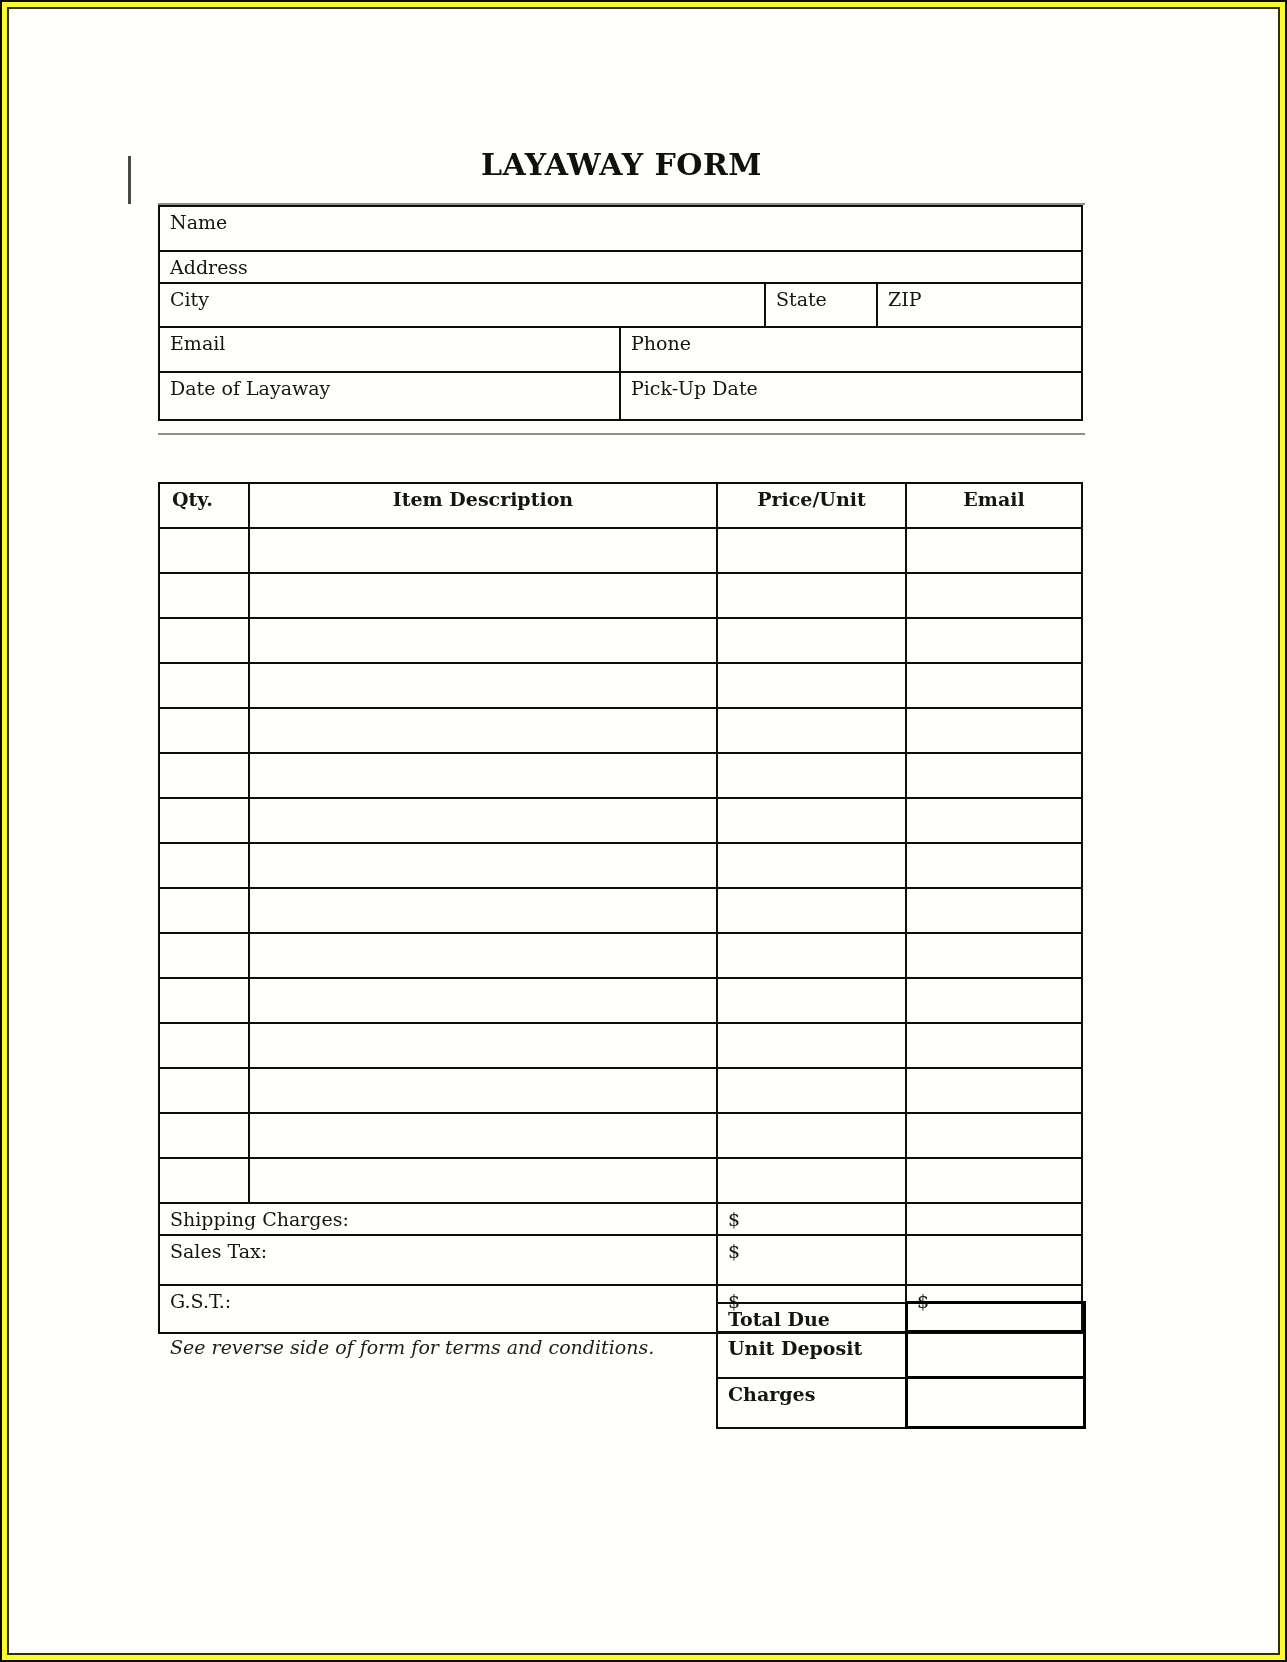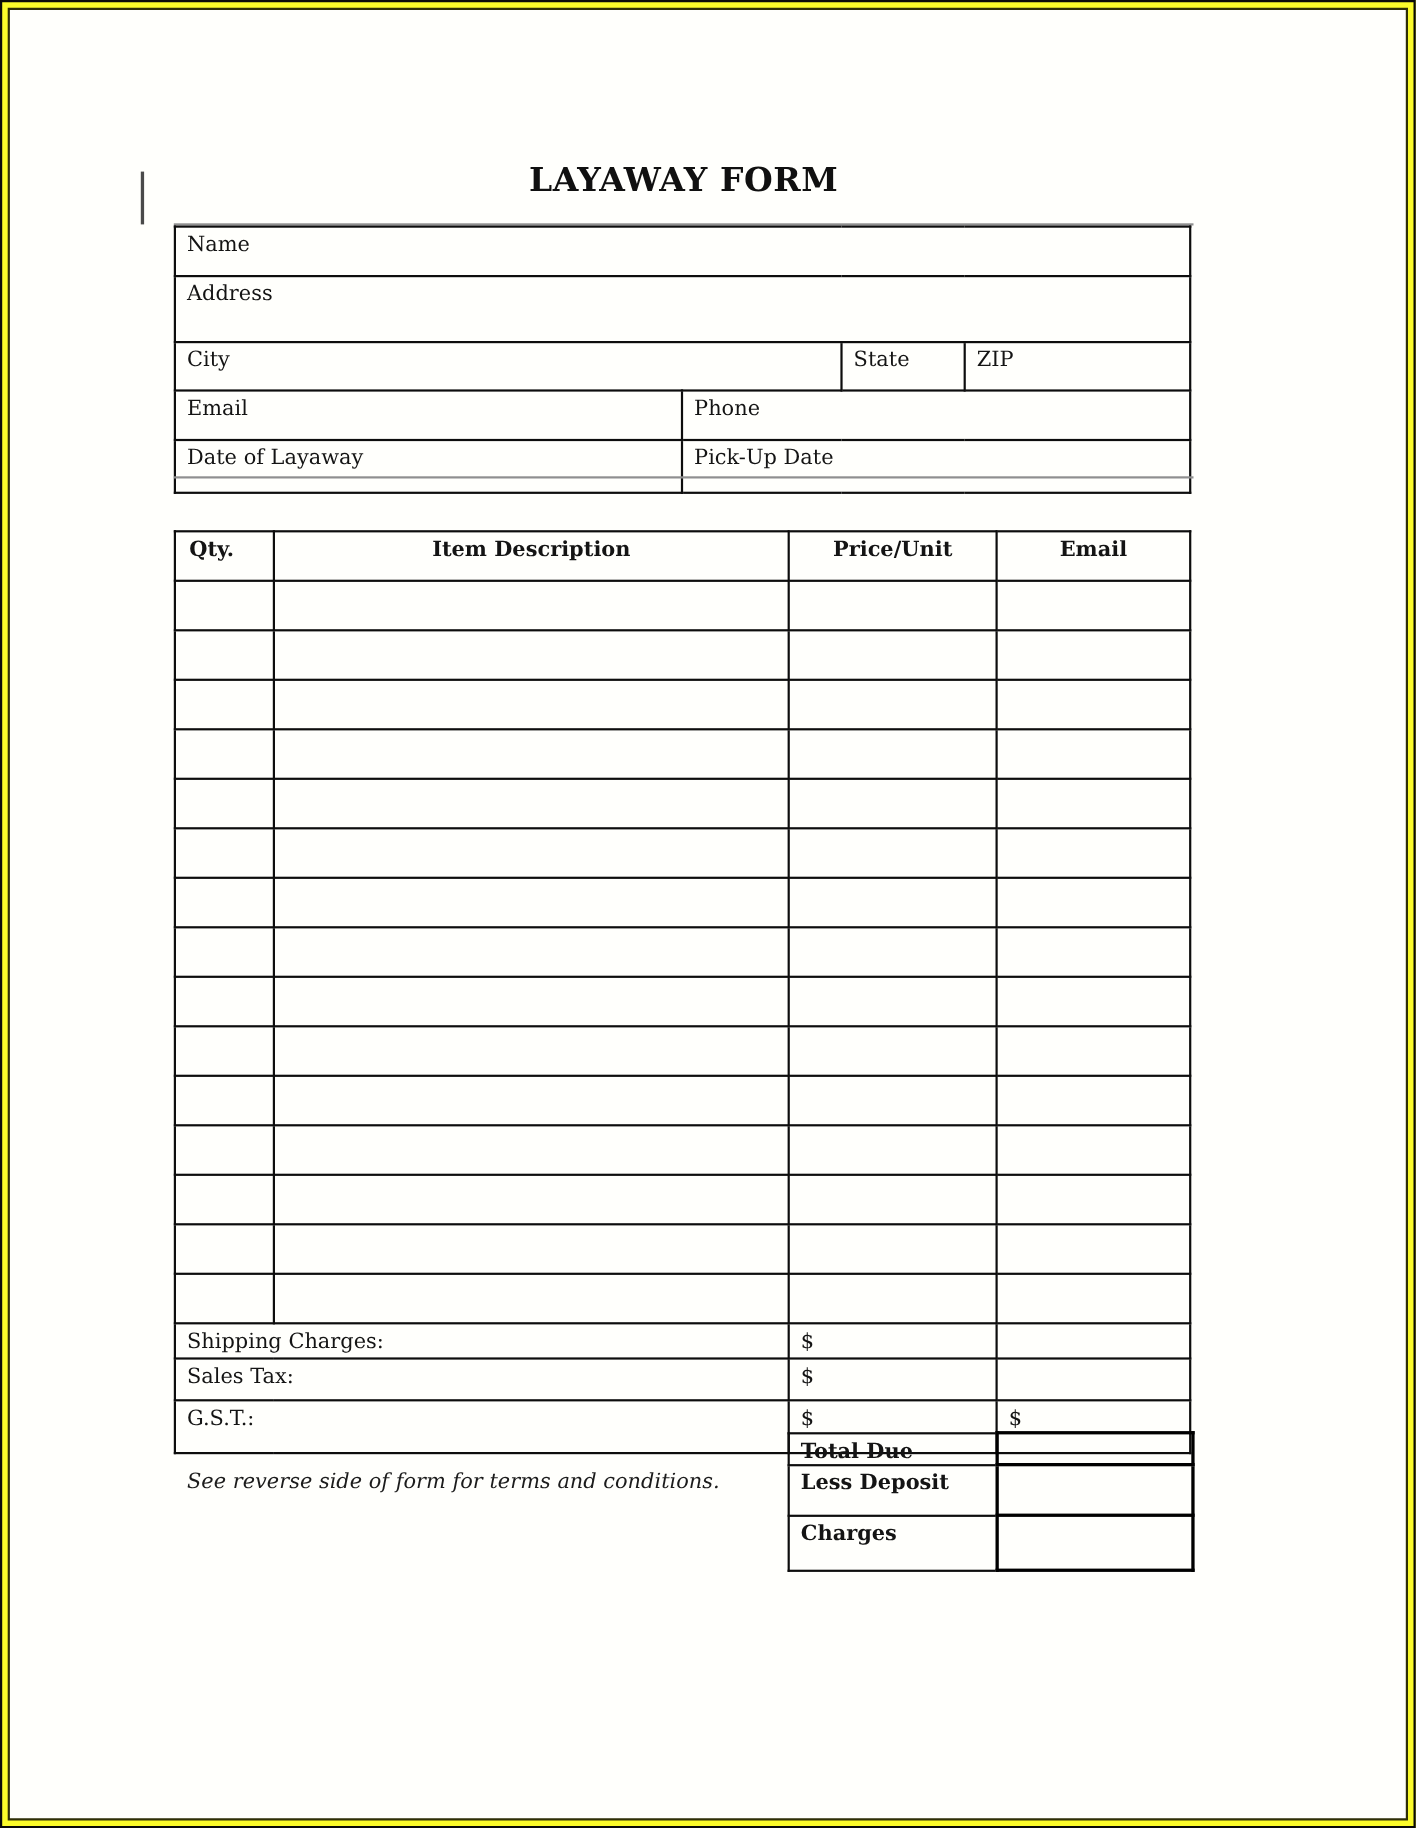--- a/index.html
+++ b/index.html
@@ -58,21 +58,21 @@
   <colgroup>
       <col style="width:461px">
       <col style="width:145px">
       <col style="width:112px">
       <col style="width:205px">
     </colgroup>
   <tbody>
       <tr style="height:45px">
     <td colspan="4">Name</td>
   </tr>
-  <tr style="height:60px">
+  <tr style="height:32px">
     <td colspan="4">Address</td>
   </tr>
   <tr style="height:44px">
     <td colspan="2">City</td>
     <td>State</td>
     <td>ZIP</td>
   </tr>
   <tr style="height:45px">
     <td>Email</td>
     <td colspan="3">Phone</td>
@@ -191,21 +191,21 @@
         <td></td>
         <td></td>
       </tr>
     </tbody>
   <tbody>
       <tr style="height:32px">
     <td colspan="2">Shipping Charges:</td>
     <td>$</td>
     <td></td>
   </tr>
-  <tr style="height:38px">
+  <tr style="height:50px">
     <td colspan="2">Sales Tax:</td>
     <td>$</td>
     <td></td>
   </tr>
   <tr style="height:48px">
     <td colspan="2">G.S.T.:</td>
     <td>$</td>
     <td>$</td>
   </tr>
 </tbody>
@@ -215,21 +215,21 @@
   <colgroup>
       <col style="width:189px">
       <col style="width:178px">
     </colgroup>
   <tbody>
       <tr style="height:29px">
     <td class="lbl">Total Due</td>
     <td class="val"></td>
   </tr>
   <tr style="height:46px">
-    <td class="lbl">Less Deposit</td>
+    <td class="lbl">Unit Deposit</td>
     <td class="val"></td>
   </tr>
   <tr style="height:50px">
     <td class="lbl">Charges</td>
     <td class="val"></td>
   </tr>
 </tbody>
   </table>
 
 <div class="note">See reverse side of form for terms and conditions.</div>

